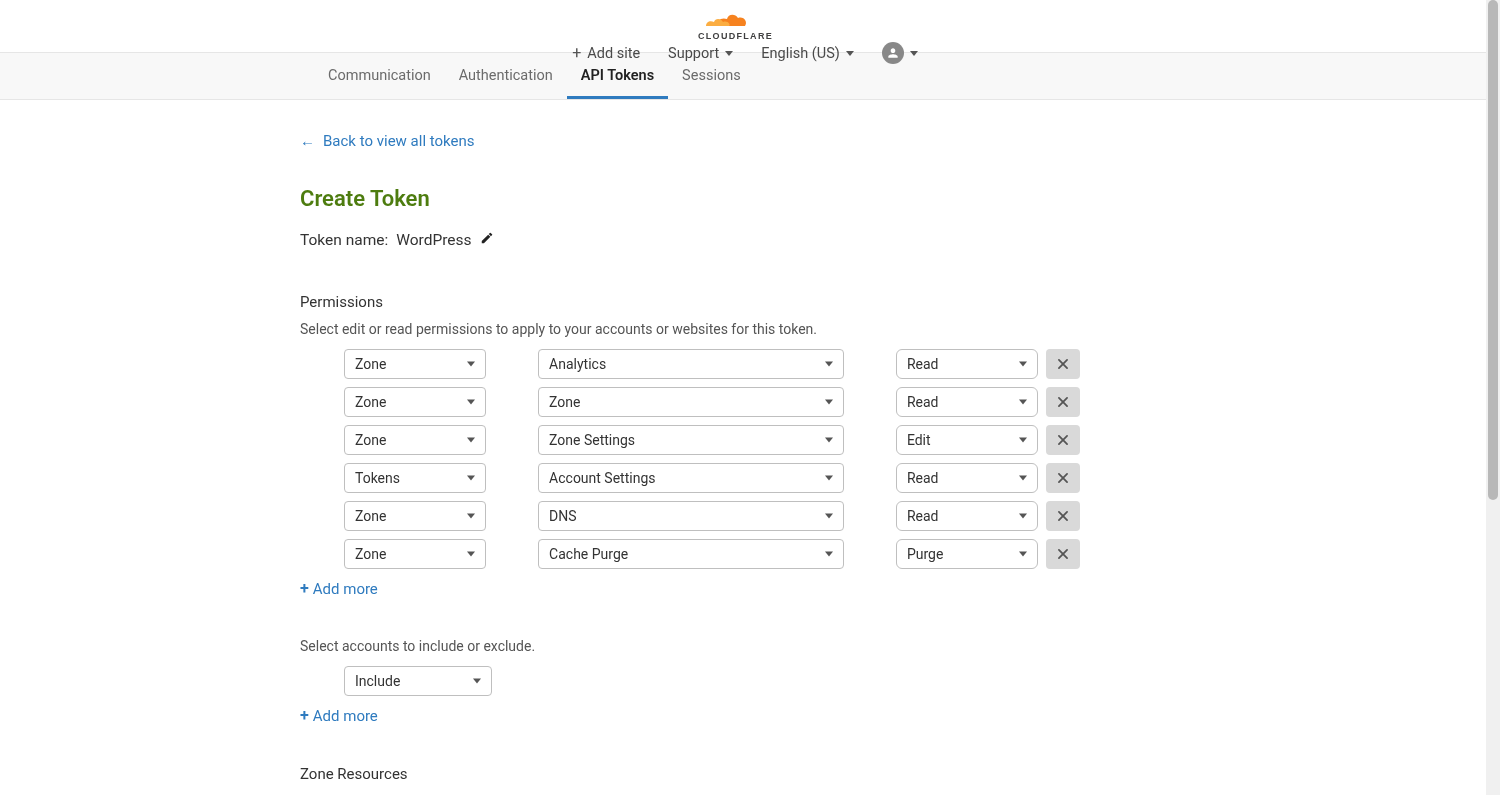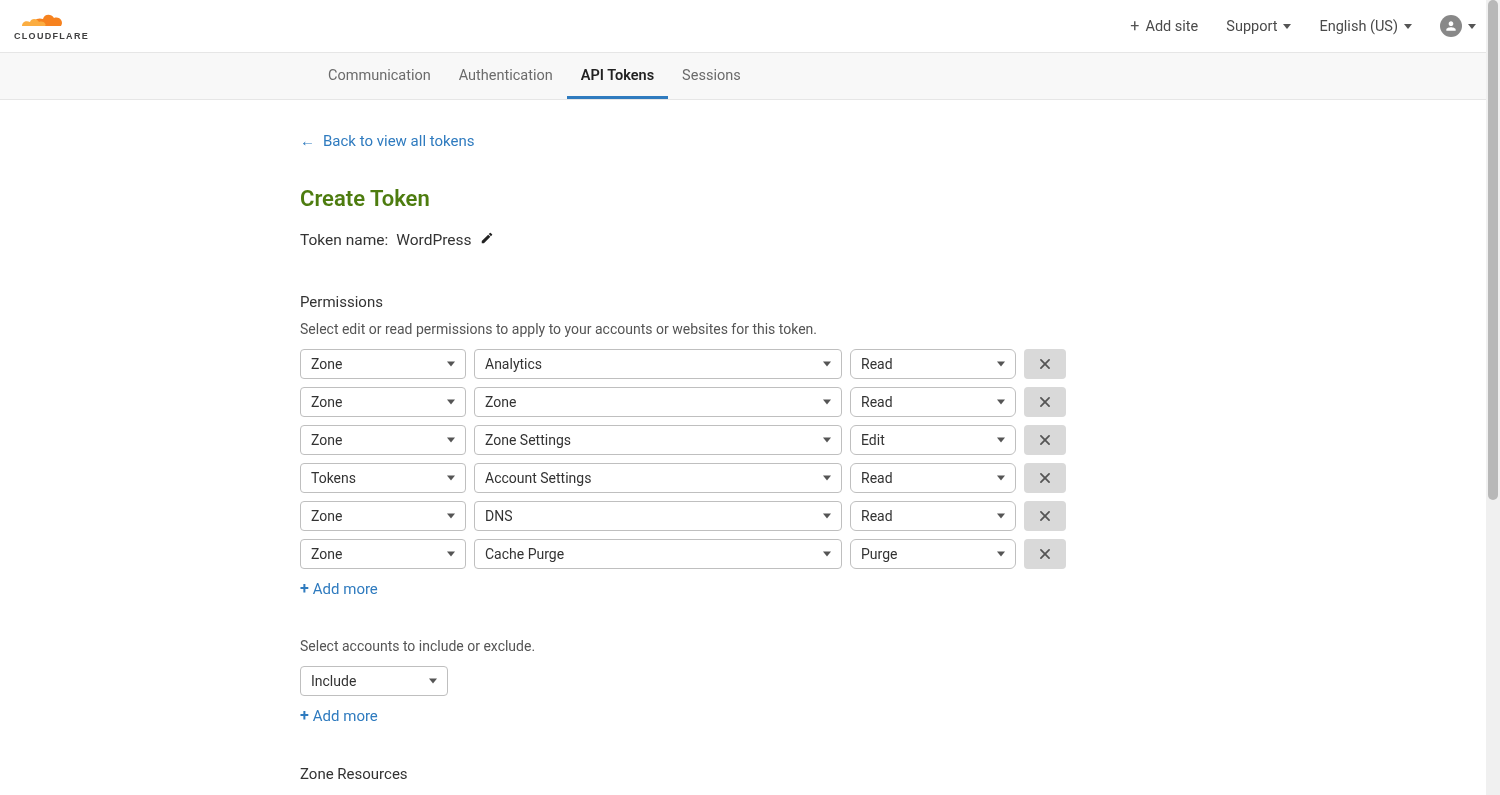--- a/index.html
+++ b/index.html
@@ -11,20 +11,21 @@
     width: 1500px;
   }
   
   .header {
     display: flex;
     align-items: center;
     justify-content: space-between;
     padding: 10px 24px 10px 14px;
     border-bottom: 1px solid #e6e6e6;
     height: 53px;
+    flex-direction: column;
   }
   .logo { display: flex; align-items: center; }
   .header-right { display: flex; align-items: center; gap: 28px; }
   .hr-item {
     display: flex; align-items: center; gap: 6px;
     color: #4a4a4a; font-size: 14.5px; cursor: pointer;
   }
   .caret-down {
     width: 0; height: 0;
     border-left: 4px solid transparent;
@@ -100,20 +101,21 @@
     position:relative;
     border:1px solid #bfbfbf;
     border-radius:4px;
     height: 30px;
     display:flex; align-items:center;
     padding: 0 28px 0 10px;
     font-size: 14px;
     color:#333;
     background:#fff;
     cursor:pointer;
+    margin-left:44px;
   }
   .select::after {
     content:"";
     position:absolute; right:10px; top:50%; transform:translateY(-50%);
     width:0; height:0;
     border-left:4px solid transparent;
     border-right:4px solid transparent;
     border-top:5px solid #555;
   }
   .sel-a { width: 166px; }

